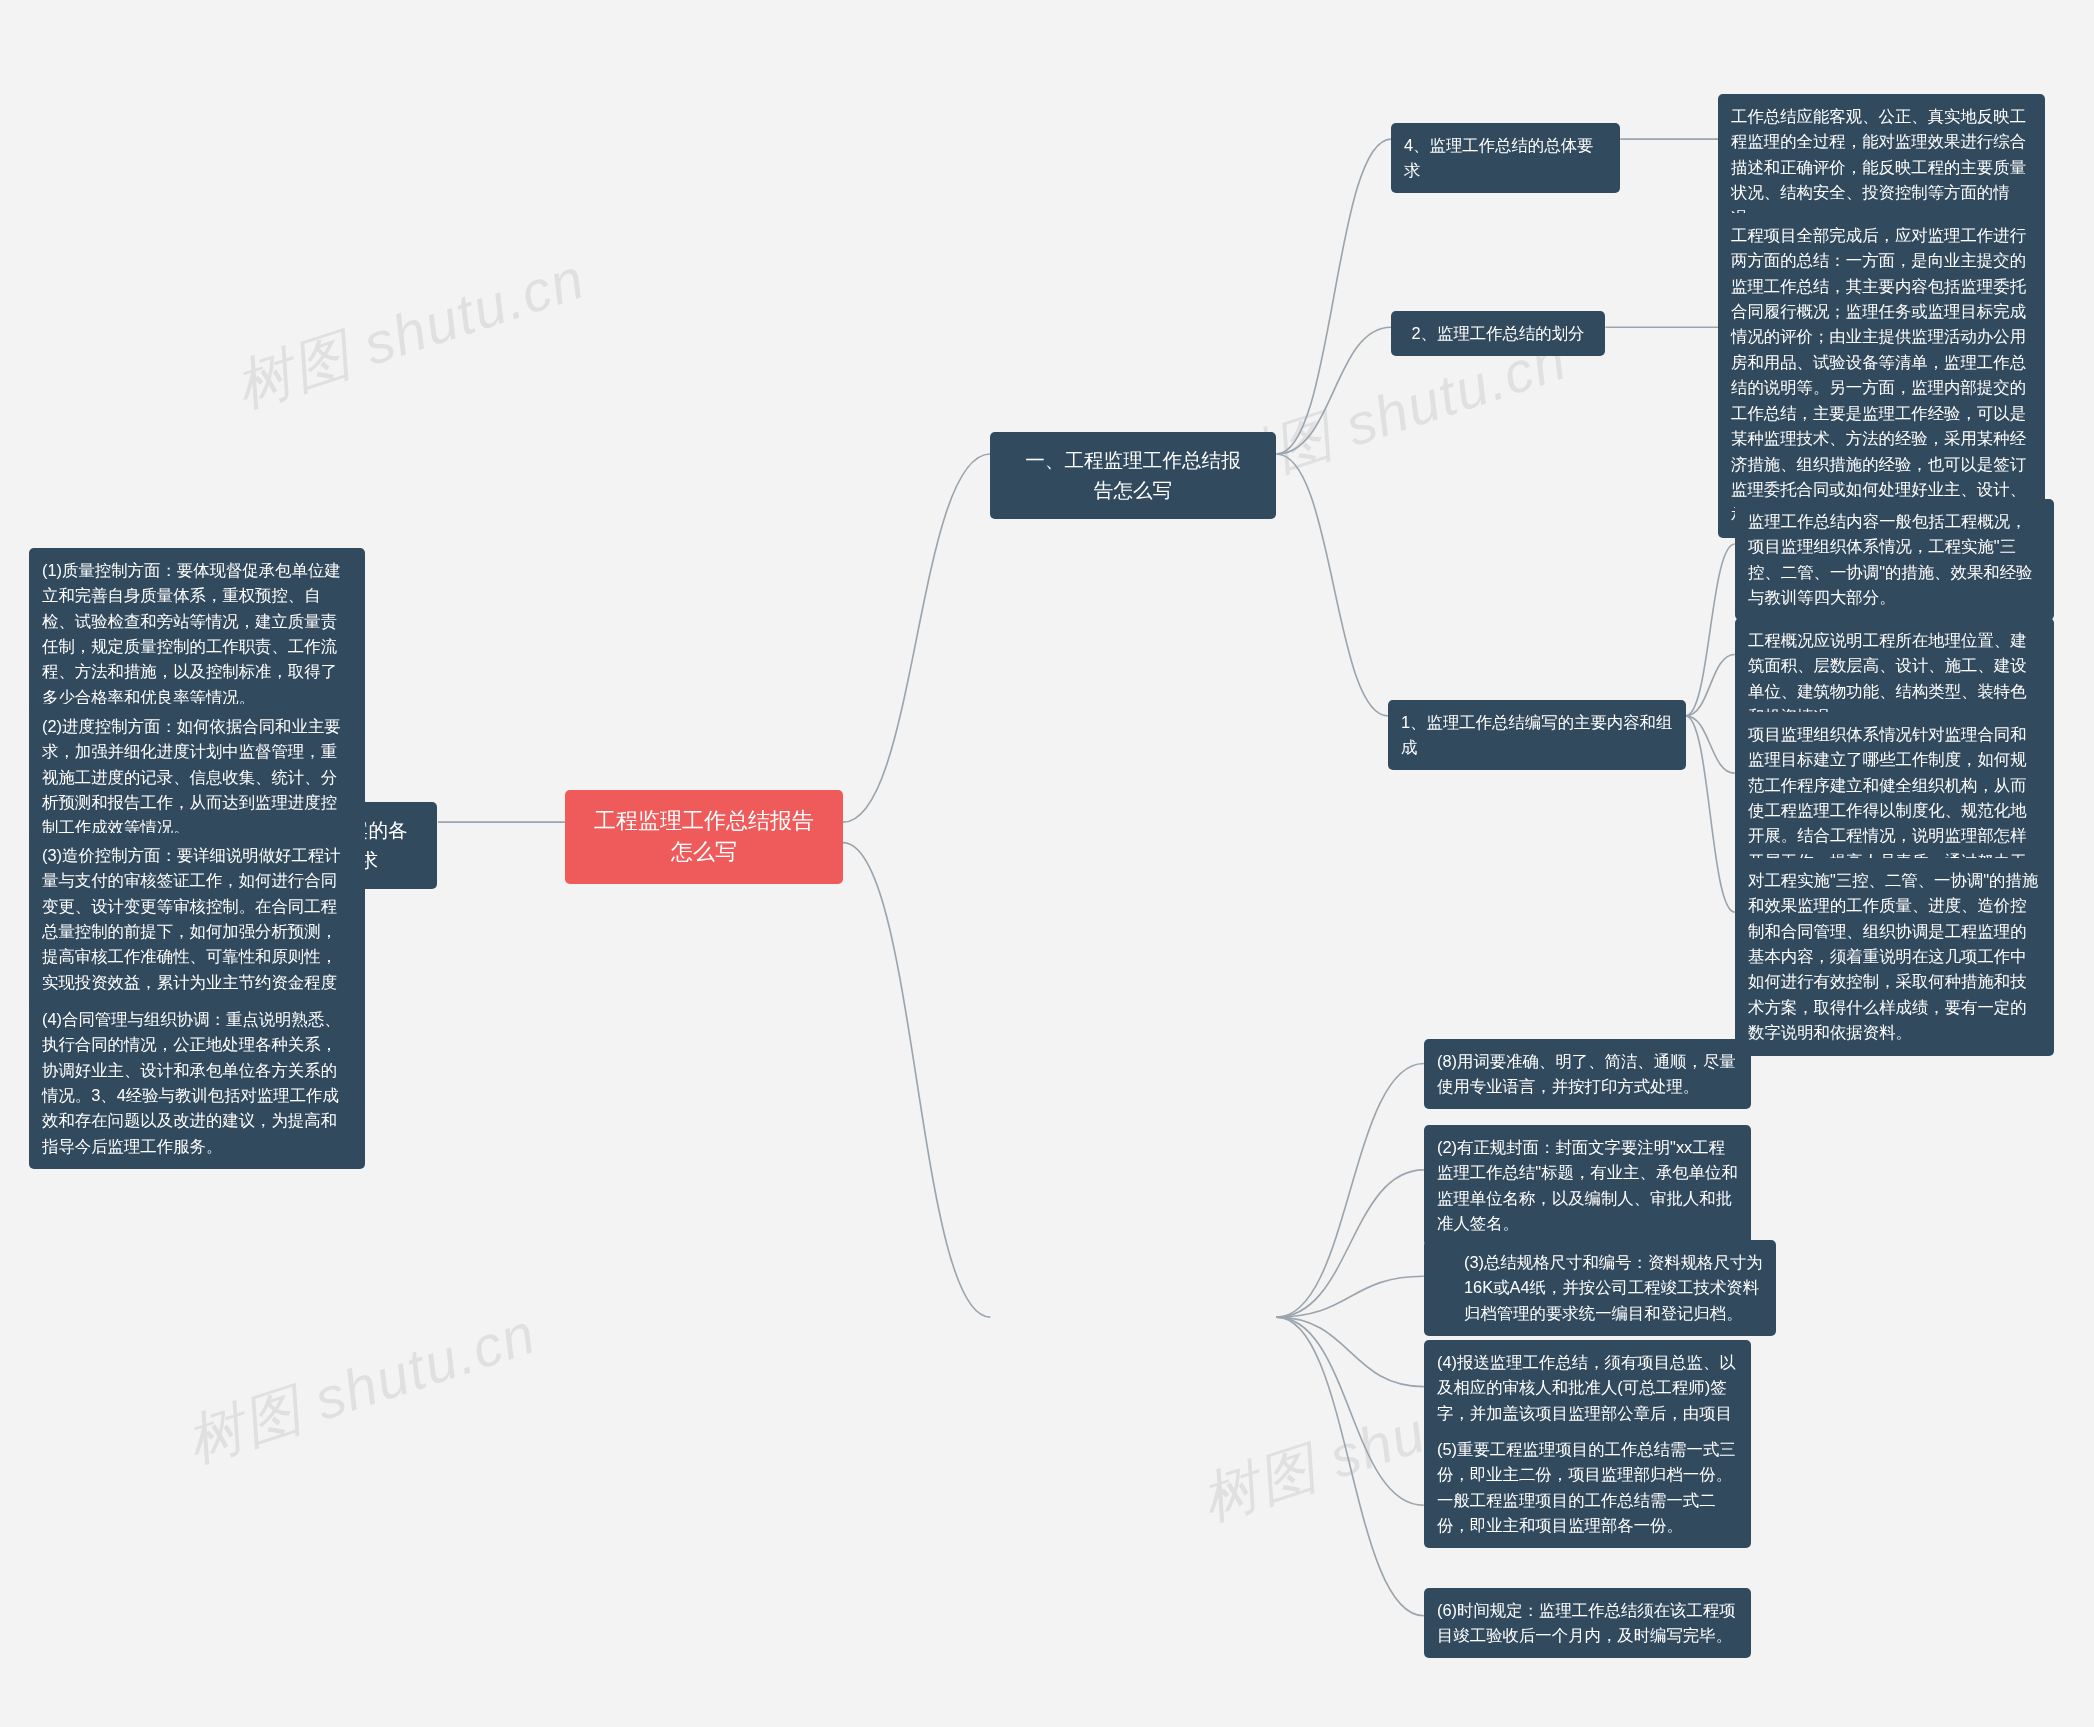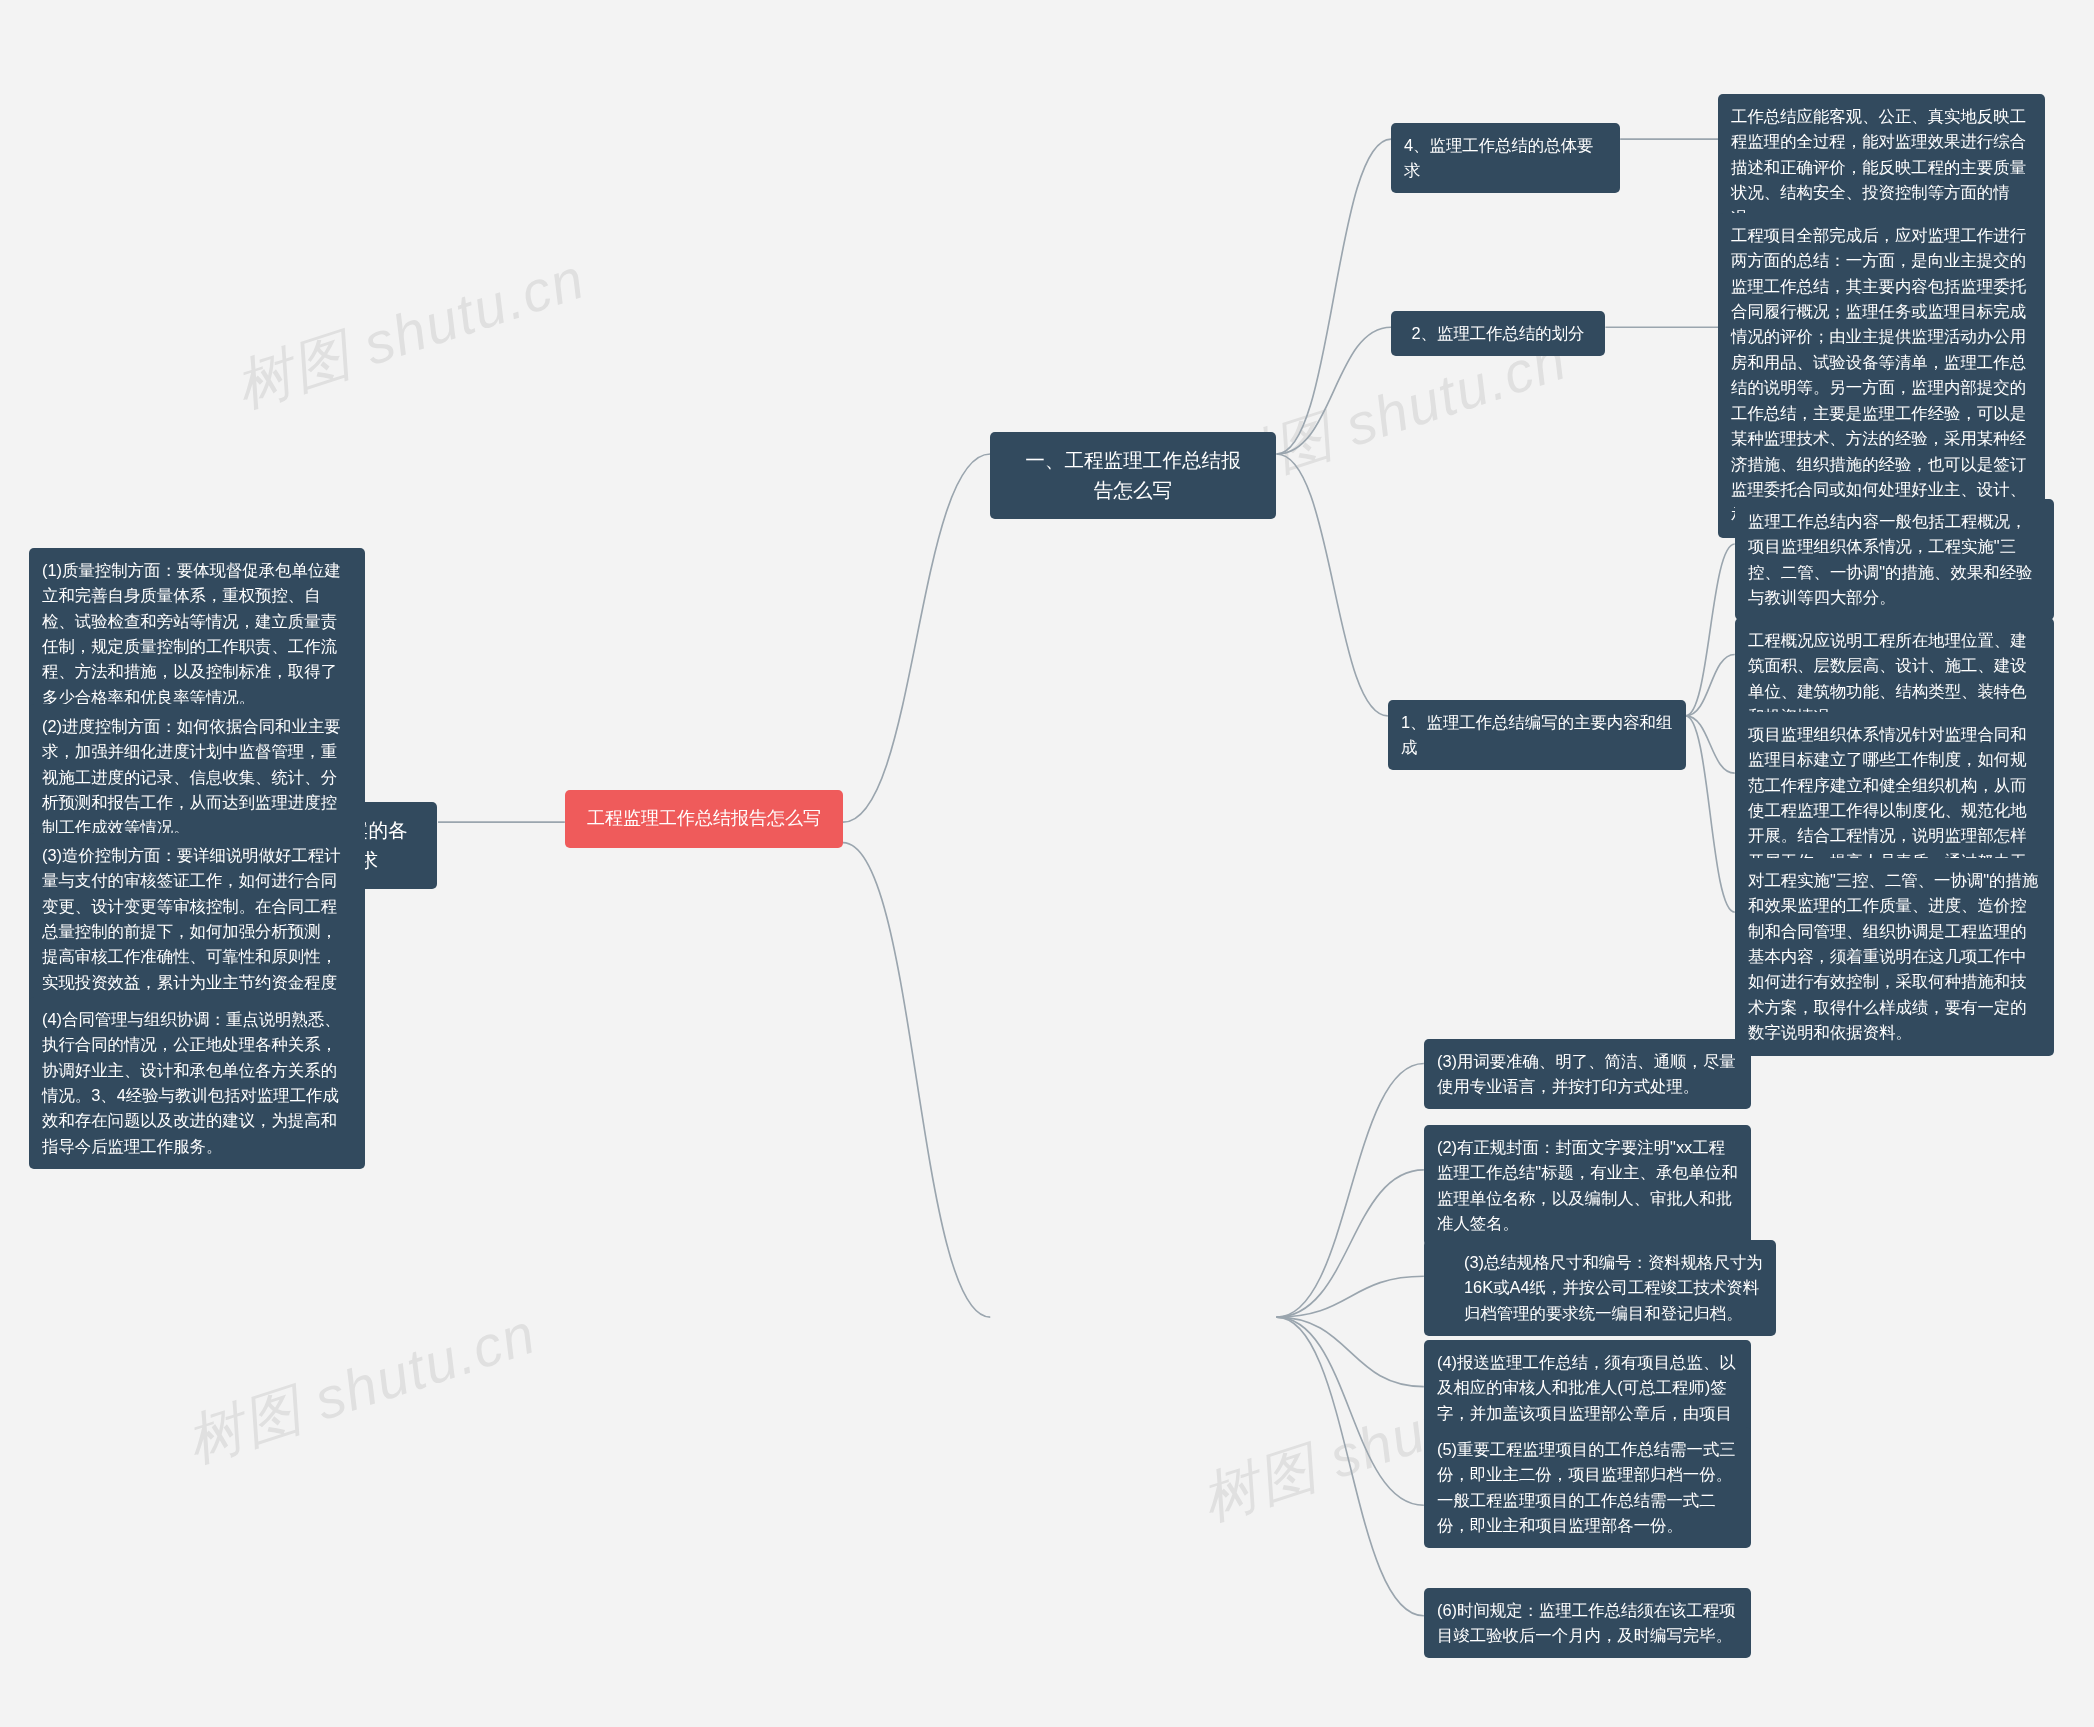--- a/index.html
+++ b/index.html
@@ -21,21 +21,21 @@
     padding: 11.5px 14.7px;
     border-radius: 4.9px;
     font-size: 18px;
     line-height: 1.55;
     color: #fff;
     text-align: left;
   }
   .root {
     background: #ef5b5b;
     color: #fff;
-    font-size: 18px;
+    font-size: 22px;
     text-align: center;
     line-height: 1.4;
     padding: 16.4px 21px;
   }
   .branch {
     background: #324a5e;
     color: #fff;
     font-size: 19.6px;
     text-align: center;
     padding: 13px 29px;
@@ -127,21 +127,21 @@
   <div class="node leaf" style="left:1735px; top:858px; width:319px;">对工程实施"三控、二管、一协调"的措施和效果监理的工作质量、进度、造价控制和合同管理、组织协调是工程监理的基本内容，须着重说明在这几项工作中如何进行有效控制，采取何种措施和技术方案，取得什么样成绩，要有一定的数字说明和依据资料。</div>
 
   <div class="node branch" style="left:241px; top:802px; width:196px;">二、对方案的各方面要求</div>
 
   <div class="node leaf" style="left:-176px; top:548px; width:336px; left:29px;">(1)质量控制方面：要体现督促承包单位建立和完善自身质量体系，重权预控、自检、试验检查和旁站等情况，建立质量责任制，规定质量控制的工作职责、工作流程、方法和措施，以及控制标准，取得了多少合格率和优良率等情况。</div>
   <div class="node leaf" style="left:29px; top:704px; width:336px;">(2)进度控制方面：如何依据合同和业主要求，加强并细化进度计划中监督管理，重视施工进度的记录、信息收集、统计、分析预测和报告工作，从而达到监理进度控制工作成效等情况。</div>
   <div class="node leaf" style="left:29px; top:833px; width:336px;">(3)造价控制方面：要详细说明做好工程计量与支付的审核签证工作，如何进行合同变更、设计变更等审核控制。在合同工程总量控制的前提下，如何加强分析预测，提高审核工作准确性、可靠性和原则性，实现投资效益，累计为业主节约资金程度的情况等；</div>
   <div class="node leaf" style="left:29px; top:997px; width:336px;">(4)合同管理与组织协调：重点说明熟悉、执行合同的情况，公正地处理各种关系，协调好业主、设计和承包单位各方关系的情况。3、4经验与教训包括对监理工作成效和存在问题以及改进的建议，为提高和指导今后监理工作服务。</div>
 
 
-  <div class="node leaf" style="left:1424px; top:1039px; width:327px;">(3)用词要准确、明了、简洁、通顺，尽量使用专业语言，并按打印方式处理。</div>
+  <div class="node leaf" style="left:1424px; top:1039px; width:327px;">(8)用词要准确、明了、简洁、通顺，尽量使用专业语言，并按打印方式处理。</div>
   <div class="node leaf" style="left:1424px; top:1125px; width:327px;">(2)有正规封面：封面文字要注明"xx工程监理工作总结"标题，有业主、承包单位和监理单位名称，以及编制人、审批人和批准人签名。</div>
   <div class="node leaf" style="left:1424px; top:1240px; width:372px;padding-left:40px;">(3)总结规格尺寸和编号：资料规格尺寸为16K或A4纸，并按公司工程竣工技术资料归档管理的要求统一编目和登记归档。</div>
   <div class="node leaf" style="left:1424px; top:1340px; width:327px;">(4)报送监理工作总结，须有项目总监、以及相应的审核人和批准人(可总工程师)签字，并加盖该项目监理部公章后，由项目总监递交业主。</div>
   <div class="node leaf" style="left:1424px; top:1427px; width:327px;">(5)重要工程监理项目的工作总结需一式三份，即业主二份，项目监理部归档一份。一般工程监理项目的工作总结需一式二份，即业主和项目监理部各一份。</div>
   <div class="node leaf" style="left:1424px; top:1588px; width:327px;">(6)时间规定：监理工作总结须在该工程项目竣工验收后一个月内，及时编写完毕。</div>
 
 </div>
 
 
 </body></html>

